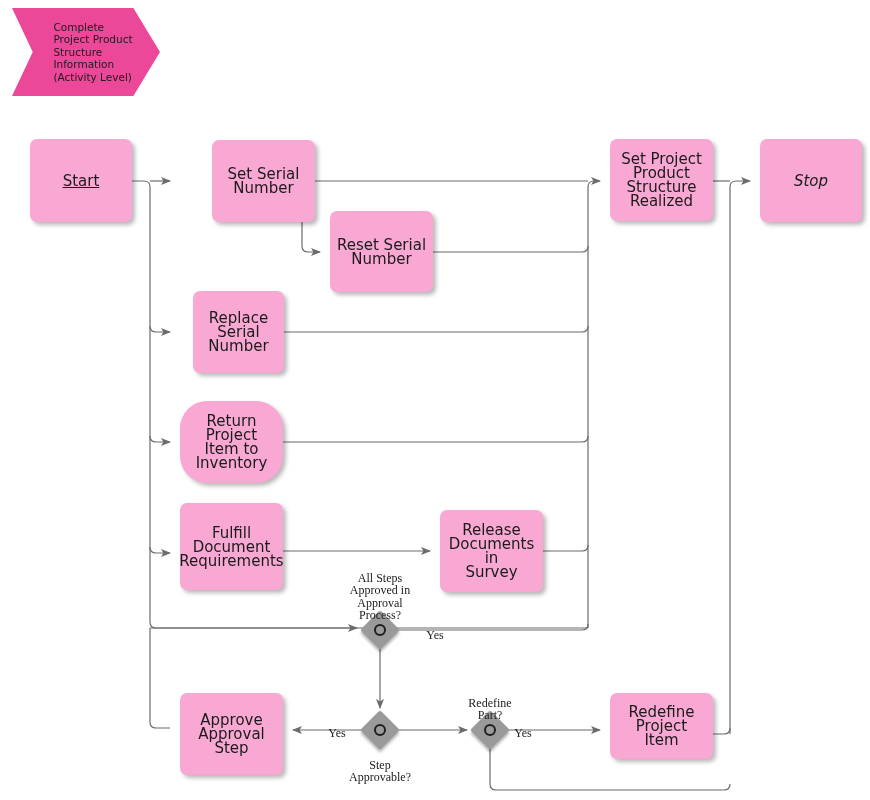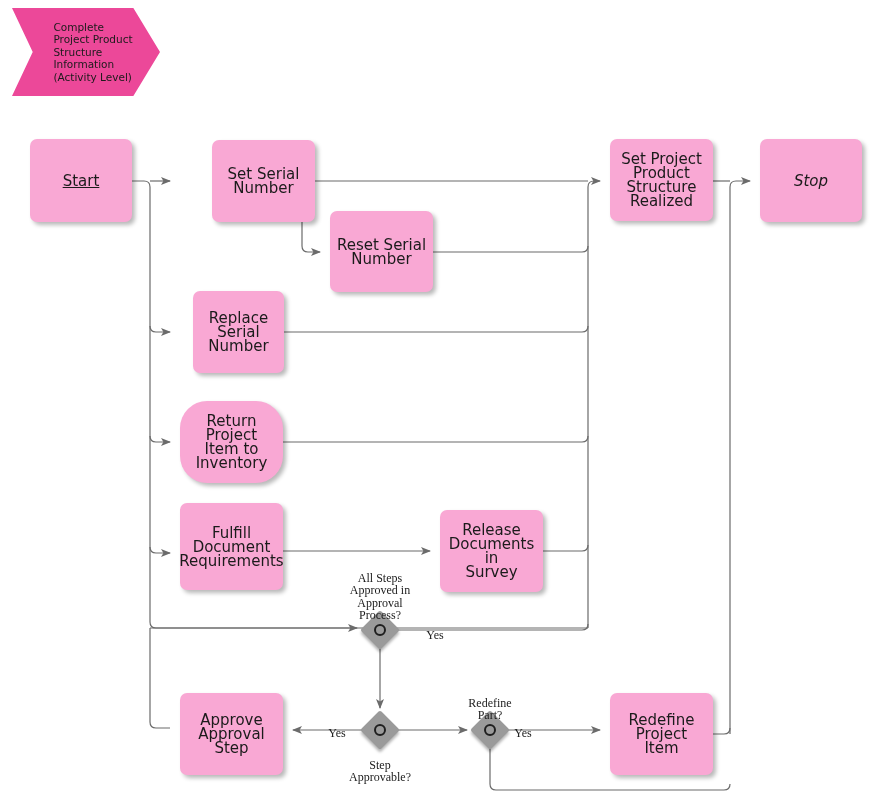--- a/index.html
+++ b/index.html
@@ -181,21 +181,21 @@
 
   <div class="node" style="left:760px;top:139px;width:102px;height:83px;font-style:italic;">
     <span>Stop</span>
   </div>
 
   <div class="node" style="left:180px;top:693px;width:103px;height:82px;">
     <span>Approve
 Approval Step</span>
   </div>
 
-  <div class="node" style="left:610px;top:693px;width:103px;height:82px;">
+  <div class="node" style="left:610px;top:693px;width:103px;height:66px;">
     <span>Redefine Project
 Item</span>
   </div>
 
   <div class="diamond" style="left:365px;top:615px;">
     <div class="dshape"></div>
     <div class="dring"></div>
   </div>
   <div class="lbl" style="left:318px;top:559px;width:124px;">
     <span>All Steps

